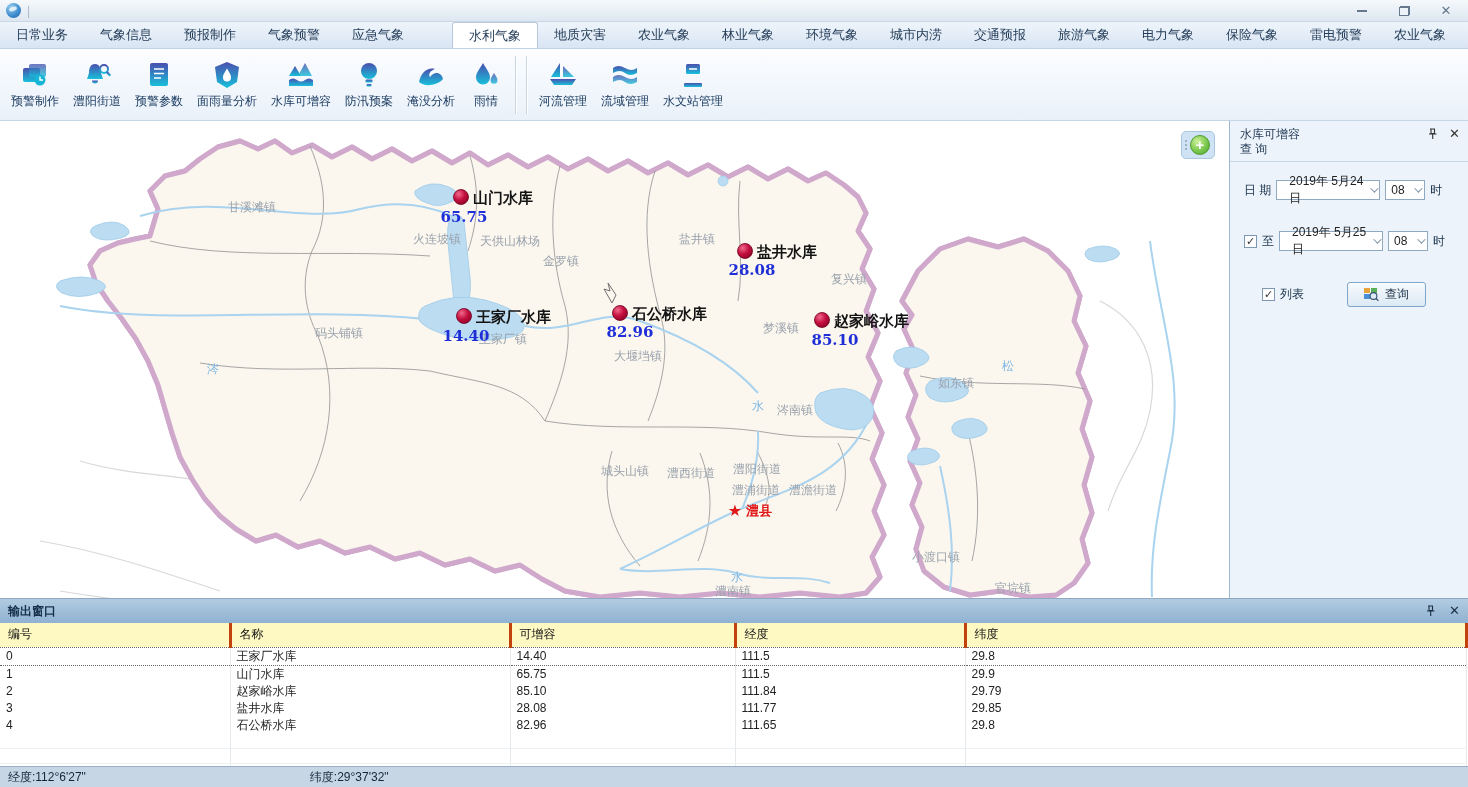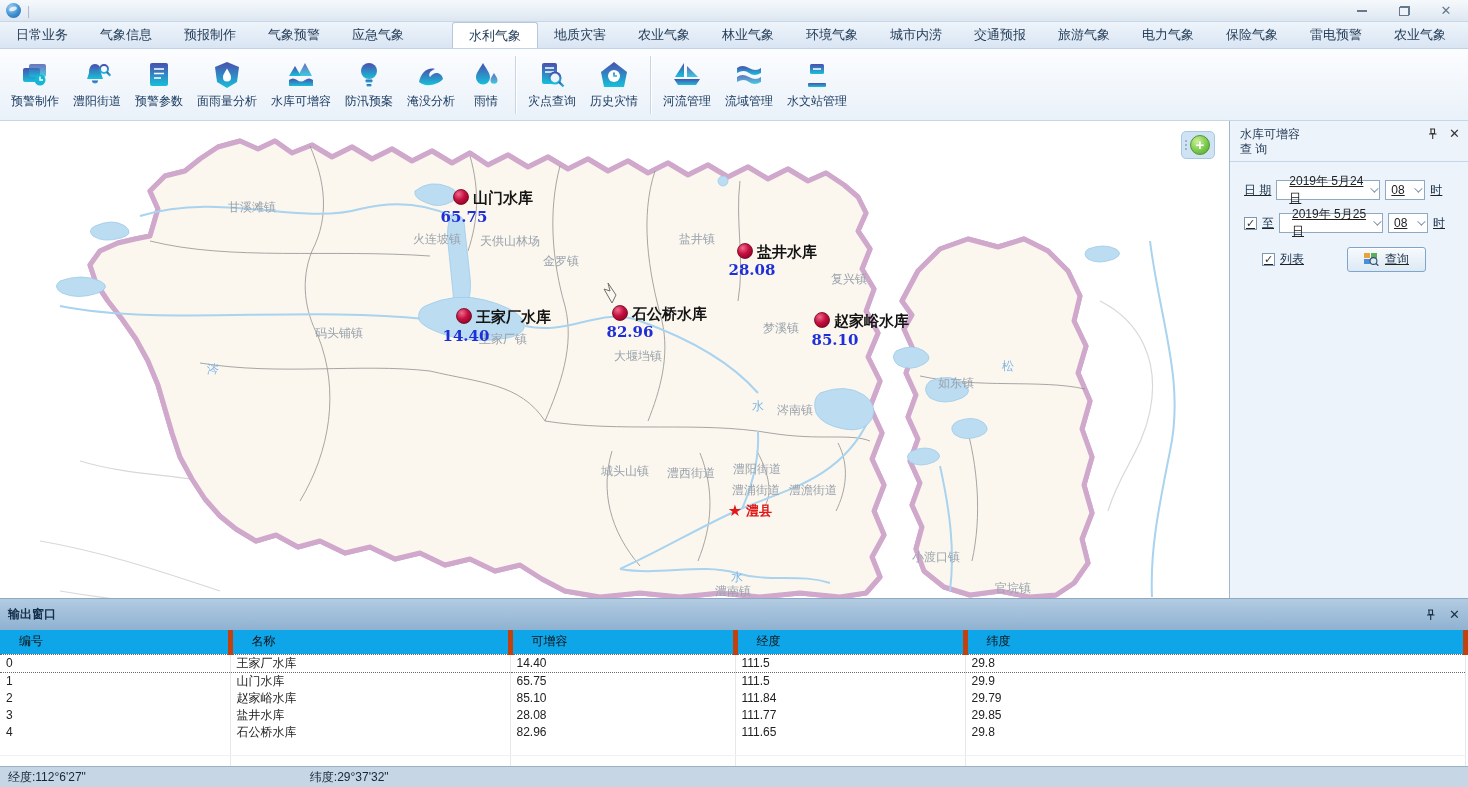--- a/index.html
+++ b/index.html
@@ -51,45 +51,45 @@
     color:#fff; font-weight:bold; font-size:15px; line-height:18px; text-align:center; }
 
   
   .panel { width:239px; background:#edf3fa; border-left:1px solid #9fb8ce; position:relative; }
   .panel-head { padding:6px 8px 4px 10px; border-bottom:1px solid #c6d6e6; position:relative; }
   .panel-title { font-size:12px; color:#223a55; line-height:15px; }
   .panel-icons { position:absolute; right:8px; top:7px; display:flex; gap:12px; align-items:center; }
   .pin-icon svg, .pin-icon { display:block; }
   .panel-x { font-size:13px; font-weight:bold; color:#333; line-height:10px; }
   .panel-form { padding:18px 10px 0 14px; }
-  .form-row { display:flex; align-items:center; margin-bottom:13px; gap:5px;text-decoration:underline; }
+  .form-row { display:flex; align-items:center; margin-bottom:31px; gap:5px; }
   .form-label { color:#17304a; white-space:nowrap; }
   .combo { background:#fff; border:1px solid #8fa9c2; height:20px; display:flex; align-items:center;
     padding-left:5px; position:relative; font-size:12px; color:#222; }
   .combo-date { width:104px;padding-left:12px; }
   .combo-hour { width:40px; }
   .combo .arr { margin-left:auto; width:14px; height:100%; display:flex; align-items:center; justify-content:center; }
   .chev { width:6px; height:6px; border-right:1.5px solid #7e93a8; border-bottom:1.5px solid #7e93a8;
     transform:rotate(45deg) translateY(-2px); }
   .checkbox { width:13px; height:13px; background:#fff; border:1px solid #7e98b4; display:inline-flex;
     align-items:center; justify-content:center; font-size:11px; color:#333; line-height:1; }
   .btn-query { margin-left:38px; display:flex; align-items:center; gap:6px; padding:3px 16px;
     background:linear-gradient(#f7fafd,#dce9f4); border:1px solid #7ea6cc; border-radius:3px;
     box-shadow:inset 0 1px 0 #fff; color:#1a2f45; cursor:default; }
 
   
   .output { height:168px; border-top:1px solid #8fa9c2; }
-  .output-head { height:31px; background:linear-gradient(#b2cbe2,#8fb2d1); display:flex; align-items:center;
+  .output-head { height:24px; background:linear-gradient(#b2cbe2,#8fb2d1); display:flex; align-items:center;
     padding:12px 8px; position:relative; }
   .output-title { font-weight:bold; color:#16304c; font-size:12px; }
   .out-icons { margin-left:auto; display:flex; gap:14px; align-items:center; }
   .grid { width:100%; border-collapse:collapse; table-layout:fixed; background:#fff; }
   .grid col.c0{width:230px}.grid col.c1{width:280px}.grid col.c2{width:225px}.grid col.c3{width:230px}
-  .grid th { height:24px; font-weight:normal; text-align:left; padding-left:19px; font-size:12px; color:#111;
-    border-right:5px solid #c2410c; background:#0ea5e9; }
+  .grid th { height:24px; font-weight:normal; text-align:left; padding-left:8px; font-size:12px; color:#111;
+    border-right:3px solid #c2410c; background:#fef9c3; }
   .grid td { height:16px; padding-left:6px; font-size:12px; color:#222; border-right:1px solid #e6e9ec; white-space:nowrap; }
   .grid tr.sel td { border-top:1px dotted #666; border-bottom:1px dotted #666; }
   .grid tr.filler td { height:15px; border-bottom:1px solid #eef1f4; }
 
   
   .statusbar { height:21px; background:#c6d6e5; border-top:1px solid #9ab0c4; display:flex; align-items:center;
     padding:0 8px; color:#14273a; }
   .status-lat { margin-left:224px; }
 
   text { font-family:"Liberation Sans","DejaVu Sans",sans-serif; }
@@ -209,39 +209,20 @@
     </div>
     <div class="tb-item">
       <svg class="tbi" viewBox="0 0 32 30">
           <path d="M13,3 C9,10 6,13 6,17.5 a7,7 0 0 0 14,0 C20,13 17,10 13,3 Z" fill="url(#tbg)"></path>
           <path d="M24,13 c-2,3.5 -3.5,5 -3.5,7.3 a3.5,3.5 0 0 0 7,0 C27.5,18 26,16.5 24,13 Z" fill="url(#tbg)" opacity=".82"></path>
         </svg>
       <span class="tb-label">雨情</span>
     </div>
   </div>
   <div class="tb-sep"></div>
-  <div class="tb-group">
-    <div class="tb-item">
-      <svg class="tbi" viewBox="0 0 32 30">
-          <rect x="6" y="3" width="15" height="21" rx="2" fill="url(#tbg)"></rect>
-          <path d="M9,8 h9 M9,12 h9" stroke="#fff" stroke-width="1.5" fill="none"></path>
-          <circle cx="19" cy="18" r="5.5" fill="#eaf4fb" stroke="url(#tbg)" stroke-width="2.2"></circle>
-          <path d="M23,22 l4.5,4.5" stroke="url(#tbg)" stroke-width="2.4" fill="none"></path>
-        </svg>
-      <span class="tb-label">灾点查询</span>
-    </div>
-    <div class="tb-item">
-      <svg class="tbi" viewBox="0 0 32 30">
-          <path d="M16,2 L29,12 L26,27 H6 L3,12 Z" fill="url(#tbg)"></path>
-          <circle cx="16" cy="16" r="6" fill="#fff"></circle>
-          <path d="M16,12.5 v3.5 h3" stroke="url(#tbg)" stroke-width="1.6" fill="none"></path>
-        </svg>
-      <span class="tb-label">历史灾情</span>
-    </div>
-  </div>
   <div class="tb-sep"></div>
   <div class="tb-group">
     <div class="tb-item">
       <svg class="tbi" viewBox="0 0 32 30">
           <path d="M13,3 V17 H4 Z" fill="url(#tbg)"></path>
           <path d="M16,6 V17 H27 Z" fill="url(#tbg)" opacity=".85"></path>
           <path d="M3,19 H29 L25,25 H7 Z" fill="url(#tbg)"></path>
         </svg>
       <span class="tb-label">河流管理</span>
     </div>

